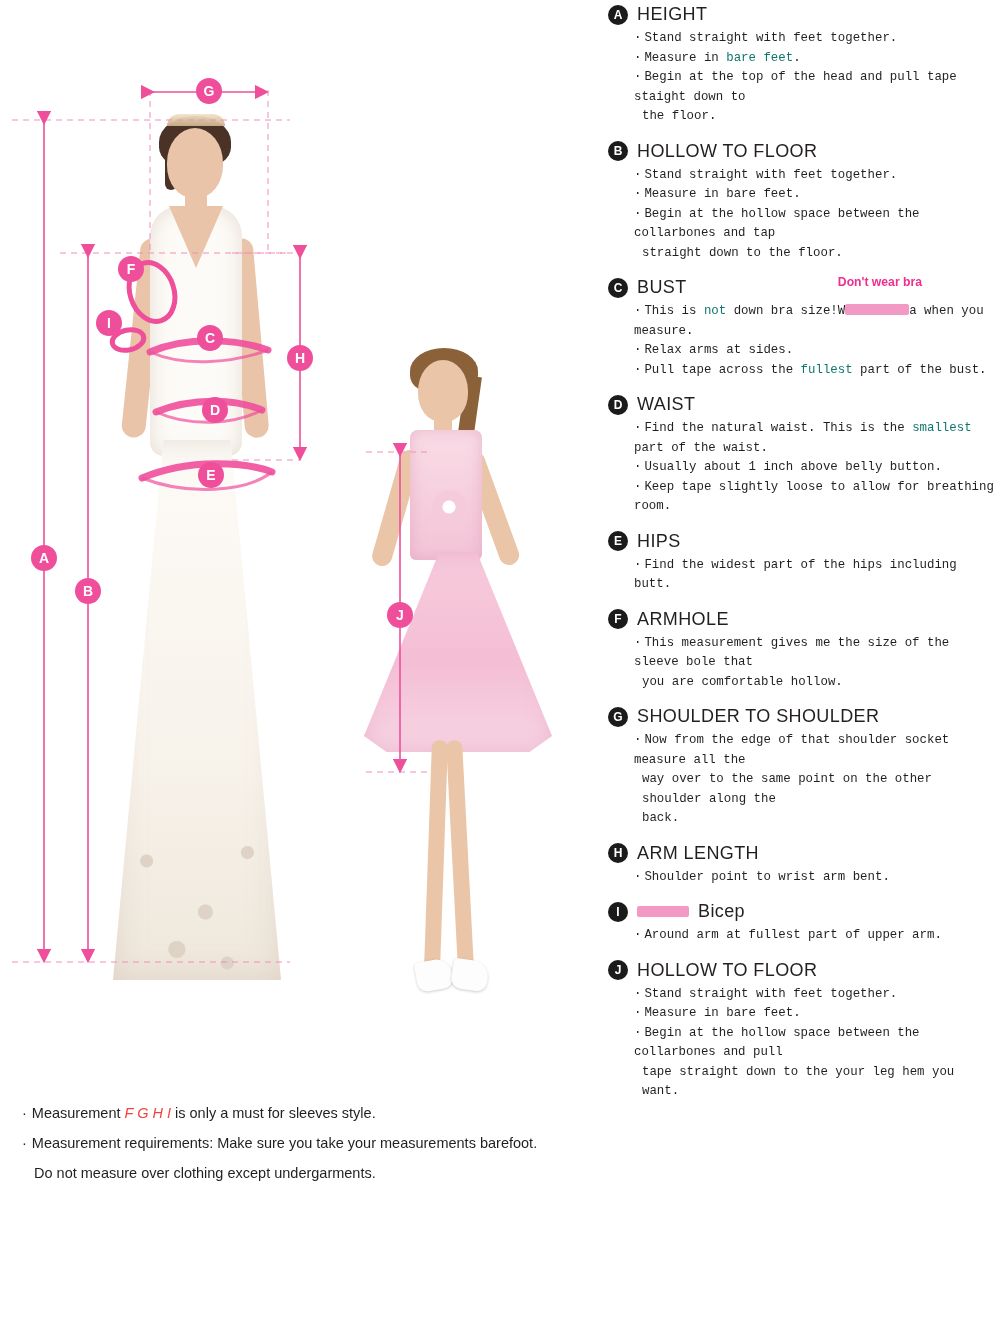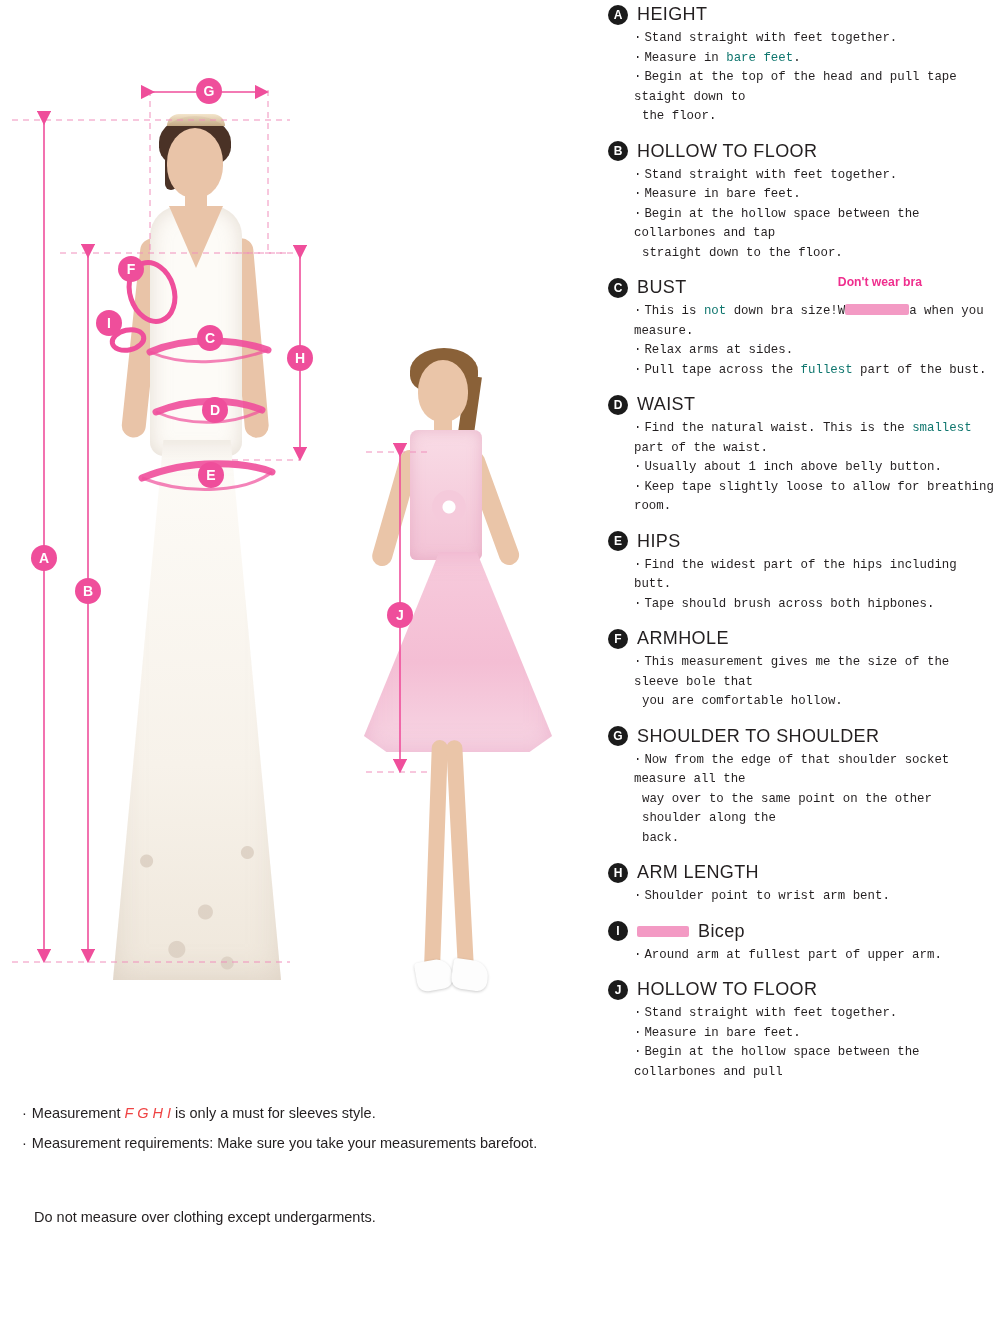--- a/index.html
+++ b/index.html
@@ -207,21 +207,21 @@
     position: absolute;
     left: 22px; top: 1098px;
     width: 560px;
     font-size: 14.5px;
     line-height: 30px;
     color: #231f20;
   }
   #left-notes .note { white-space: nowrap; }
   #left-notes .note .dot { margin-right: 5px; }
   .pink { color: #ef4444; font-style: italic; }
-  .sub { display:block; margin-left: 12px; white-space: nowrap; margin-top: 44px;}
+  .sub { display:block; margin-left: 12px; white-space: nowrap;}
 
   
   #right-panel {
     position: absolute;
     left: 608px; top: 4px;
     width: 386px;
     height: 1326px;
   }
   .entry { margin-bottom: 14px; position: relative; }
   .entry-head { display: flex; align-items: center; gap: 9px; }
@@ -419,21 +419,20 @@
     </div>
   </div>
 
   <div class="entry">
     <div class="entry-head">
       <span class="letter">E</span>
       <span class="entry-title">HIPS</span>
     </div>
     <div class="bullets">
       <div class="bullet"><span class="b">·</span><span>Find the widest part of the hips including butt.</span></div>
-      <div class="bullet"><span class="b">·</span><span>Tape should brush across both hipbones.</span></div>
     </div>
   </div>
 
   <div class="entry">
     <div class="entry-head">
       <span class="letter">F</span>
       <span class="entry-title">ARMHOLE</span>
     </div>
     <div class="bullets">
       <div class="bullet"><span class="b">·</span><span>This measurement gives me the size of the sleeve bole that</span><span class="cont">you are comfortable hollow.</span></div>
@@ -472,17 +471,17 @@
   </div>
 
   <div class="entry">
     <div class="entry-head">
       <span class="letter">J</span>
       <span class="entry-title">HOLLOW TO FLOOR</span>
     </div>
     <div class="bullets">
       <div class="bullet"><span class="b">·</span><span>Stand straight with feet together.</span></div>
       <div class="bullet"><span class="b">·</span><span>Measure in bare feet.</span></div>
-      <div class="bullet"><span class="b">·</span><span>Begin at the hollow space between the collarbones and pull</span></div>
+      <div class="bullet"><span class="b">·</span><span>Begin at the hollow space between the collarbones and pull</span><span class="cont">tape straight down to the your leg hem you want.</span></div>
     </div>
   </div>
 
 </div>
 
 </body></html>

